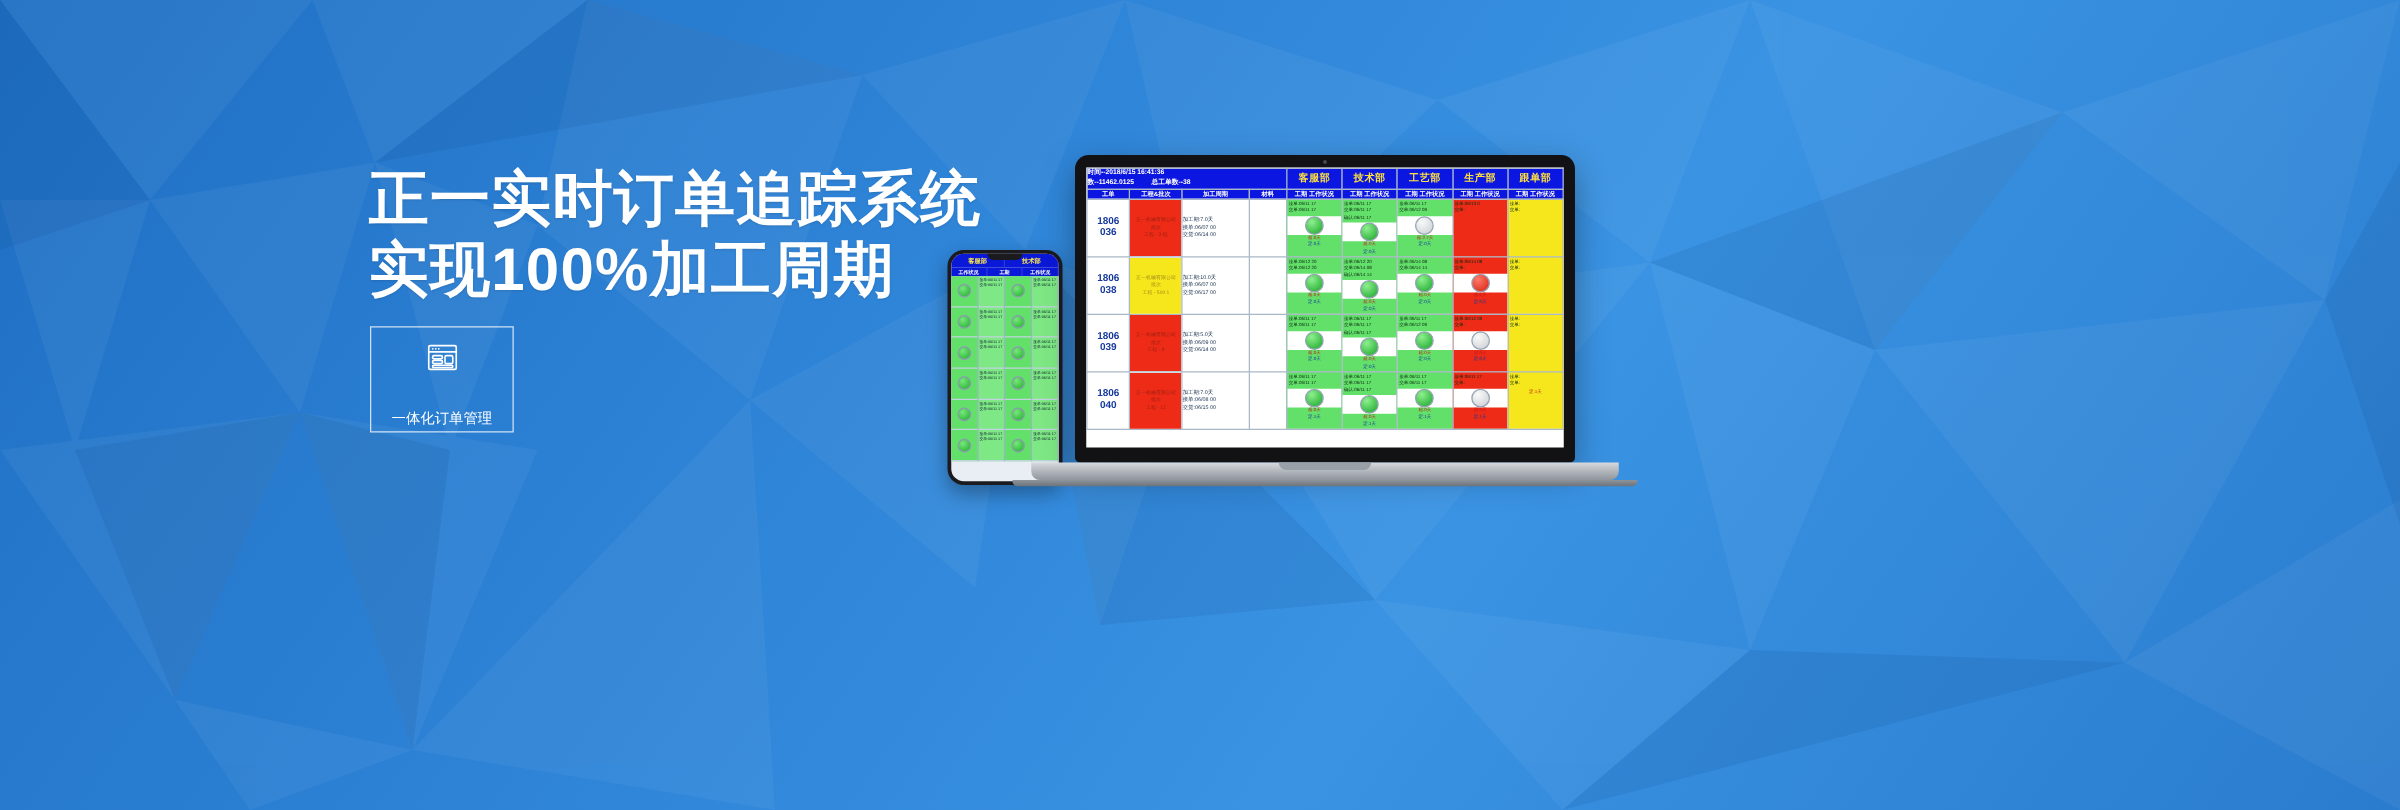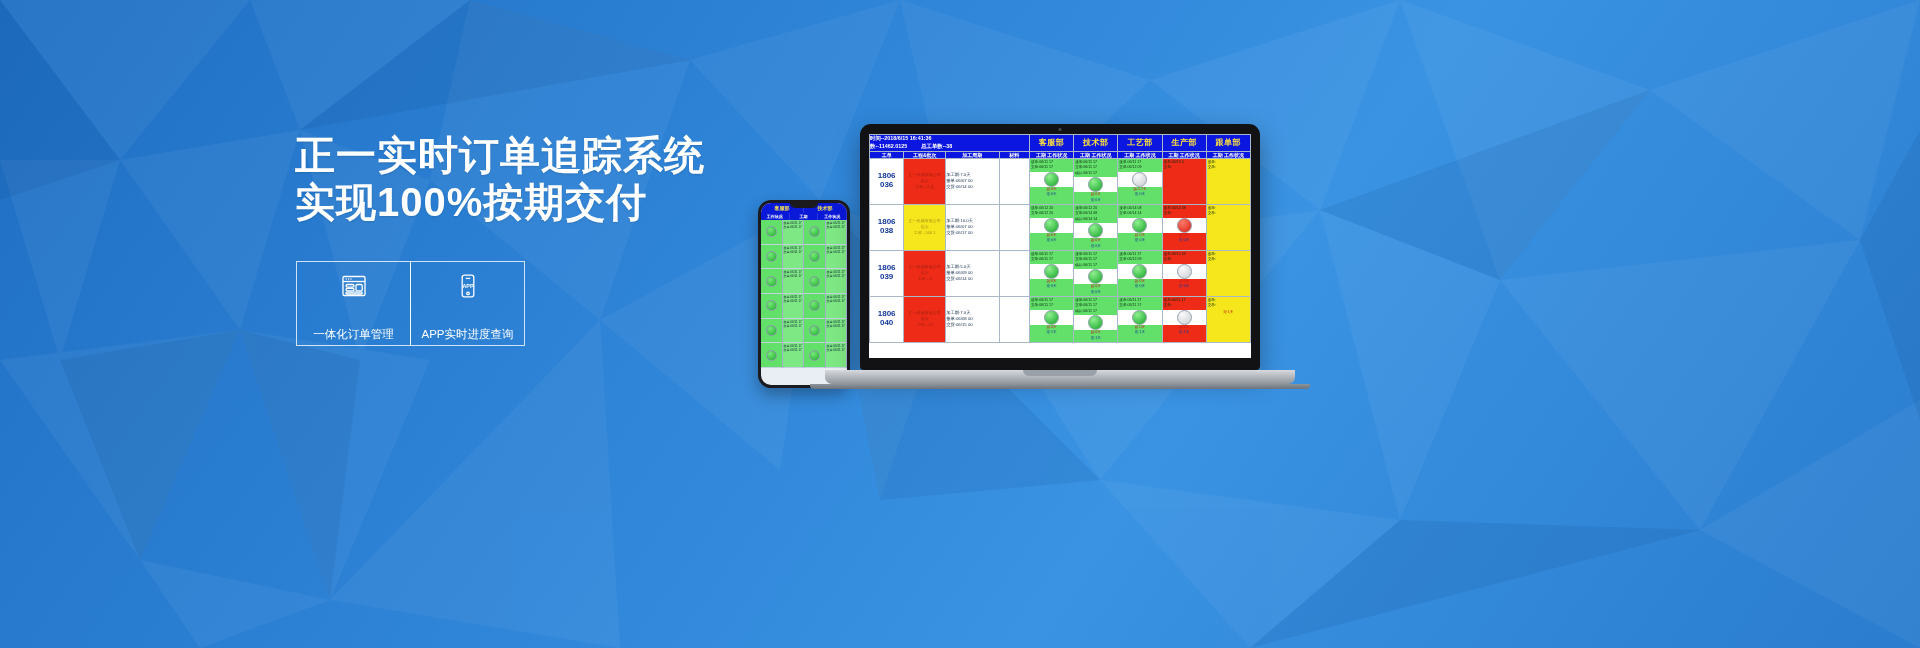--- a/index.html
+++ b/index.html
@@ -3,21 +3,21 @@
 <meta charset="utf-8">
 <style>
   html,body{margin:0;padding:0;}
   body{width:1920px;height:648px;overflow:hidden;font-family:"Liberation Sans","DejaVu Sans",sans-serif;}
   .banner{position:relative;width:1920px;height:648px;background:linear-gradient(125deg,#1f6fc4 0%,#2f85d8 38%,#3a93e3 62%,#2a7cce 100%);overflow:hidden;}
   .poly-layer{position:absolute;inset:0;pointer-events:none;}
   .poly-layer svg{width:100%;height:100%;display:block;}
 
   
   .copy{position:absolute;left:295px;top:132px;width:420px;}
-  .headline{color:#fff;font-weight:bold;font-size:40px;line-height:1.18;letter-spacing:1px;text-shadow:0 1px 2px rgba(0,0,0,.12);white-space:nowrap;}
+  .headline{color:#fff;font-weight:bold;font-size:48px;line-height:1.18;letter-spacing:1px;text-shadow:0 1px 2px rgba(0,0,0,.12);white-space:nowrap;}
 
   .features{position:absolute;left:296px;top:261px;display:flex;}
   .feature{width:113px;height:83px;border:1px solid rgba(255,255,255,.78);display:flex;flex-direction:column;align-items:center;justify-content:center;margin-right:-1px;}
   .feature .ficon{height:40px;display:flex;align-items:center;justify-content:center;}
   .feature .flabel{color:#fff;font-size:11.5px;margin-top:21px;white-space:nowrap;font-weight:500;}
 
   
   .phone{position:absolute;left:758px;top:200px;width:92px;height:188px;background:#1b1b1f;border-radius:13px;box-shadow:0 7px 16px rgba(0,0,0,.32);padding:3px;box-sizing:border-box;}
   .phone-notch{position:absolute;left:50%;transform:translateX(-50%);top:3px;width:28px;height:5px;background:#1b1b1f;border-radius:0 0 5px 5px;z-index:4;}
   .phone-screen{width:100%;height:100%;border-radius:10px;overflow:hidden;background:#e9eef5;position:relative;}
@@ -104,21 +104,21 @@
         <polygon points="1320,210 1650,90 1500,280"></polygon>
         <polygon points="1400,520 1700,530 1250,648"></polygon>
         <polygon points="60,360 240,330 140,560"></polygon>
         <polygon points="1860,240 1920,130 1920,420"></polygon>
       </g>
     </svg>
   </div>
 
   <div class="copy">
     <div class="headline">正一实时订单追踪系统</div>
-    <div class="headline l2">实现100%按期交付</div>
+    <div class="headline l2">实现100%加工周期</div>
   </div>
 
   <div class="features">
     <div class="feature">
       <span class="ficon">
         <svg width="30" height="30" viewBox="0 0 30 30" fill="none" stroke="#fff" stroke-width="1.3">
           <rect x="4" y="5.5" width="22" height="19" rx="1.2"></rect>
           <line x1="4" y1="10.5" x2="26" y2="10.5"></line>
           <circle cx="7.2" cy="8" r="0.7" fill="#fff" stroke="none"></circle>
           <circle cx="9.6" cy="8" r="0.7" fill="#fff" stroke="none"></circle>
@@ -126,31 +126,20 @@
           <rect x="7" y="13.5" width="8" height="2.6" rx="1.3"></rect>
           <rect x="7" y="17.3" width="8" height="2.6" rx="1.3"></rect>
           <rect x="17" y="13.5" width="6.2" height="6.4" rx="1.2"></rect>
           <rect x="7" y="21.2" width="16.2" height="1.8" rx="0.9"></rect>
         </svg>
       </span>
       <span class="flabel">一体化订单管理</span>
     </div>
 
 
-    <div class="feature">
-      <span class="ficon">
-        <svg width="30" height="30" viewBox="0 0 30 30" fill="none" stroke="#fff" stroke-width="1.3">
-          <rect x="9.2" y="4.2" width="11.6" height="21.6" rx="2.2"></rect>
-          <line x1="12.8" y1="7.4" x2="17.2" y2="7.4"></line>
-          <circle cx="15" cy="22.4" r="1.25"></circle>
-          <text x="15" y="16.6" font-size="5.4" font-weight="bold" fill="#fff" stroke="none" text-anchor="middle" font-family="Liberation Sans, sans-serif">APP</text>
-        </svg>
-      </span>
-      <span class="flabel">APP实时进度查询</span>
-    </div>
   </div>
 
   <div class="phone">
     <div class="phone-notch"></div>
     <div class="phone-screen">
       <div class="ph-head">
         <div>客服部</div>
         <div>技术部</div>
       </div>
       <div class="ph-sub">

